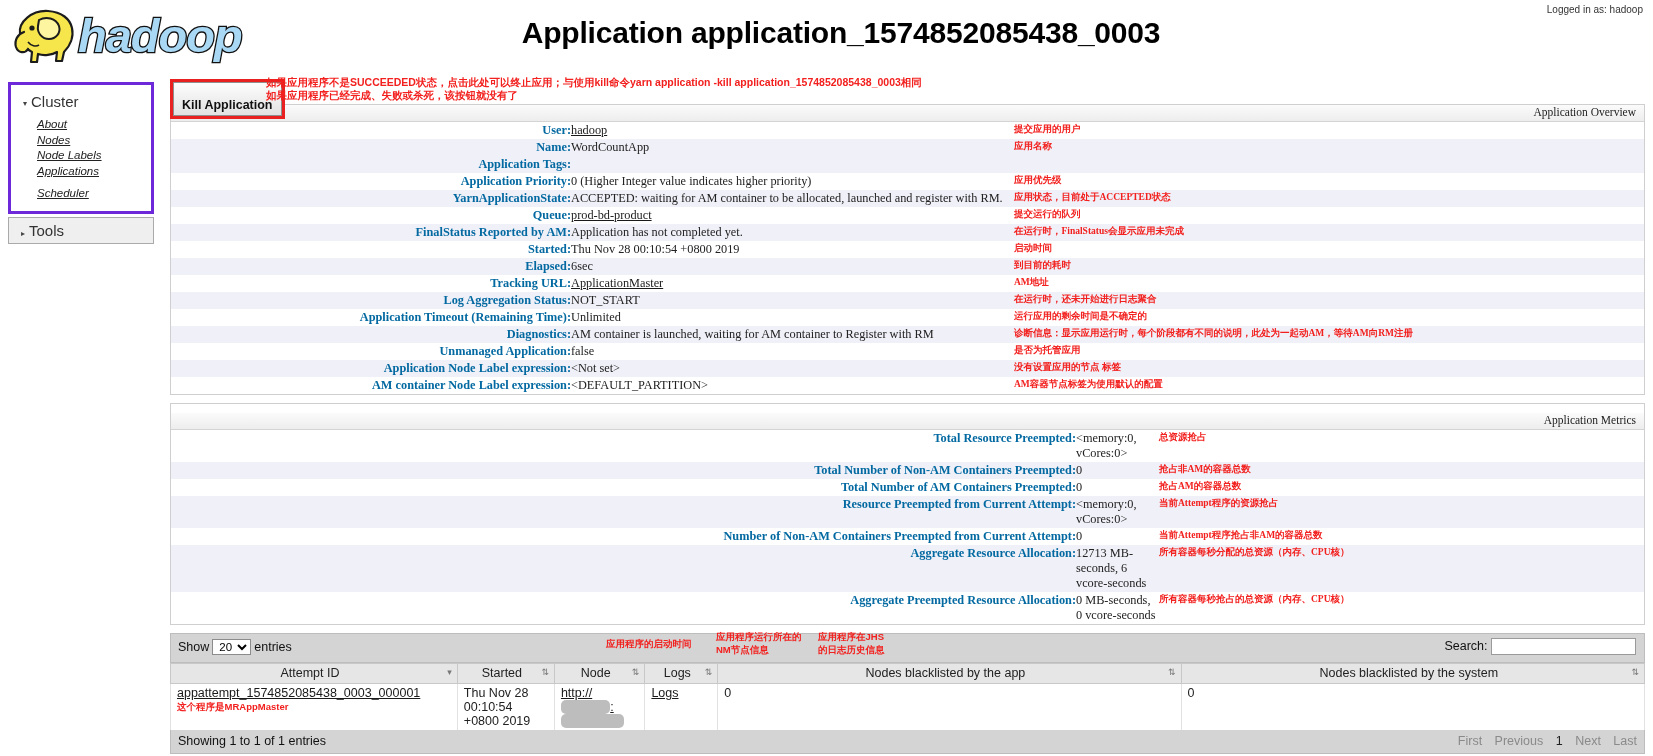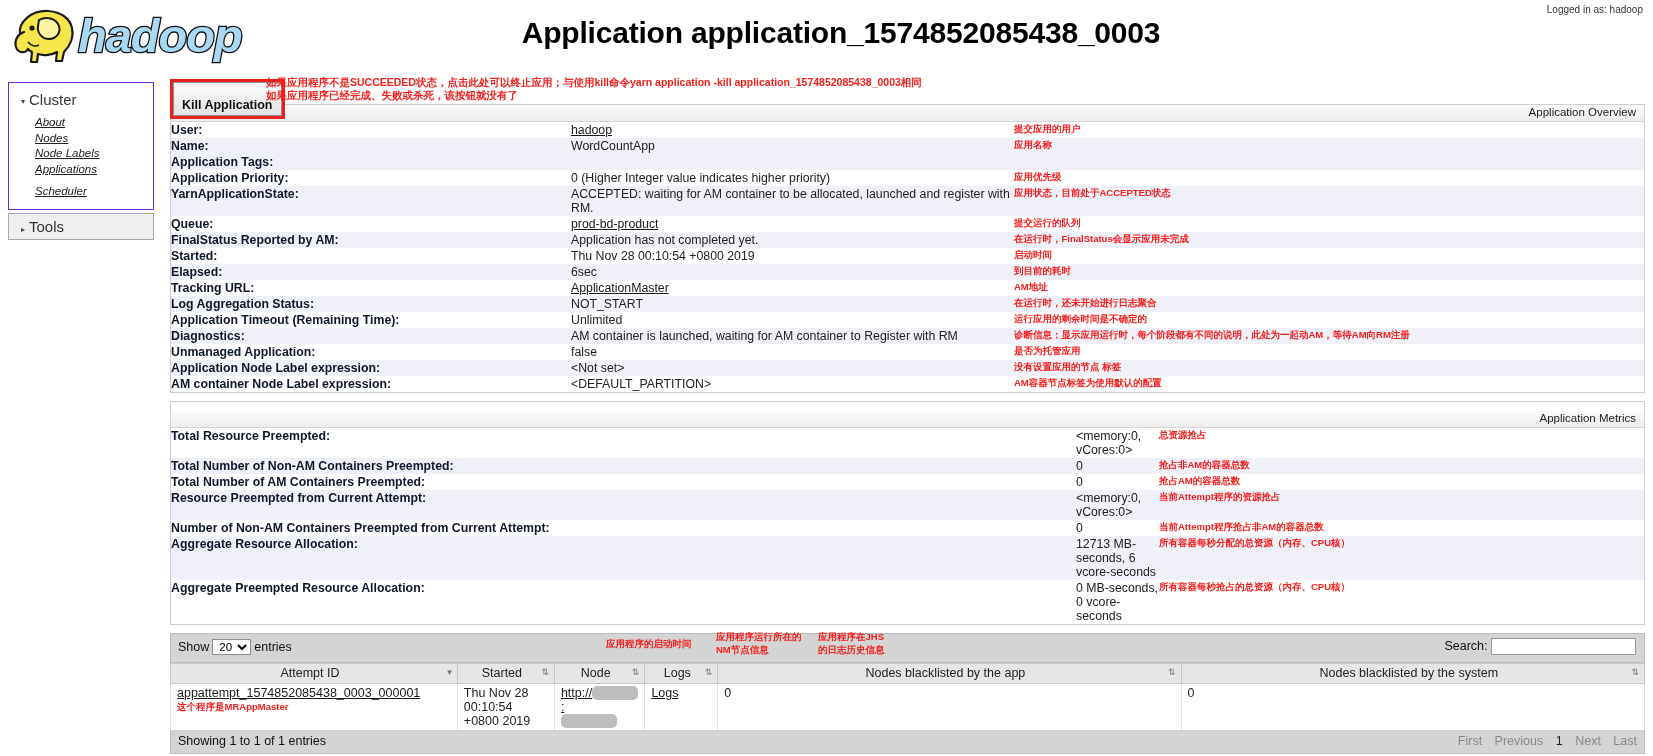--- a/index.html
+++ b/index.html
@@ -36,21 +36,21 @@
     padding-left: 29px;
   }
 
   
   .sidebar {
     position: absolute;
     left: 8px; top: 82px;
     width: 146px;
   }
   .nav-box {
-    border: 1px solid #6d28d9;
+    border: 3px solid #6d28d9;
     background: #fff;
     padding: 6px 16px 10px 0;
   }
   .nav-head {
     font-size: 15px;
     color: #333;
     padding: 2px 0 6px 12px;
   }
   .nav-head .caret {
     display: inline-block;
@@ -118,20 +118,21 @@
     font-size: 10.5px;
     font-weight: bold;
     line-height: 12.5px;
   }
 
   
   .panel {
     border: 1px solid #cfcfcf;
     background: #fff;
     margin-bottom: 8px;
+    font-family: Liberation Serif, serif;
   }
   .panel-head {
     background: linear-gradient(#fbfbfb,#ededed);
     border-bottom: 1px solid #d4d4d4;
     height: 17px;
     text-align: right;
     padding: 1px 8px 0 0;
     font-size: 11.5px;
     color: #222;
   }
@@ -140,22 +141,23 @@
   table.kv {
     width: 100%;
     border-collapse: collapse;
     font-size: 12.3px;
   }
   table.kv tr.odd  td { background: #ffffff; }
   table.kv tr.even td { background: #f0f0f8; }
   table.kv td { padding: 1px 0 1px 0; vertical-align: top; }
   td.k {
     width: 400px;
-    font-weight: bold;
-    color: #0f172a;
+    text-align: right;
+    font-weight: bold;
+    color: #0369a1;
     padding-right: 6px;
     white-space: nowrap;
   }
   td.v { color: #222; padding-left: 2px; }
   td.note {
     color: #f2201e;
     font-size: 9.5px;
     font-weight: bold;
     white-space: nowrap;
     padding-left: 4px;
@@ -240,20 +242,21 @@
     color: #f2201e;
     font-size: 9.5px;
     font-weight: bold;
     margin-top: 1px;
   }
   .redact {
     display: inline-block;
     background: #bdbdbd;
     color: transparent;
     border-radius: 5px;
+    font-weight: bold;
   }
   .dt-foot {
     background: #d4d4d4;
     border: 1px solid #bdbdbd;
     border-top: none;
     height: 24px;
     position: relative;
     font-size: 12.5px;
     color: #111;
   }

